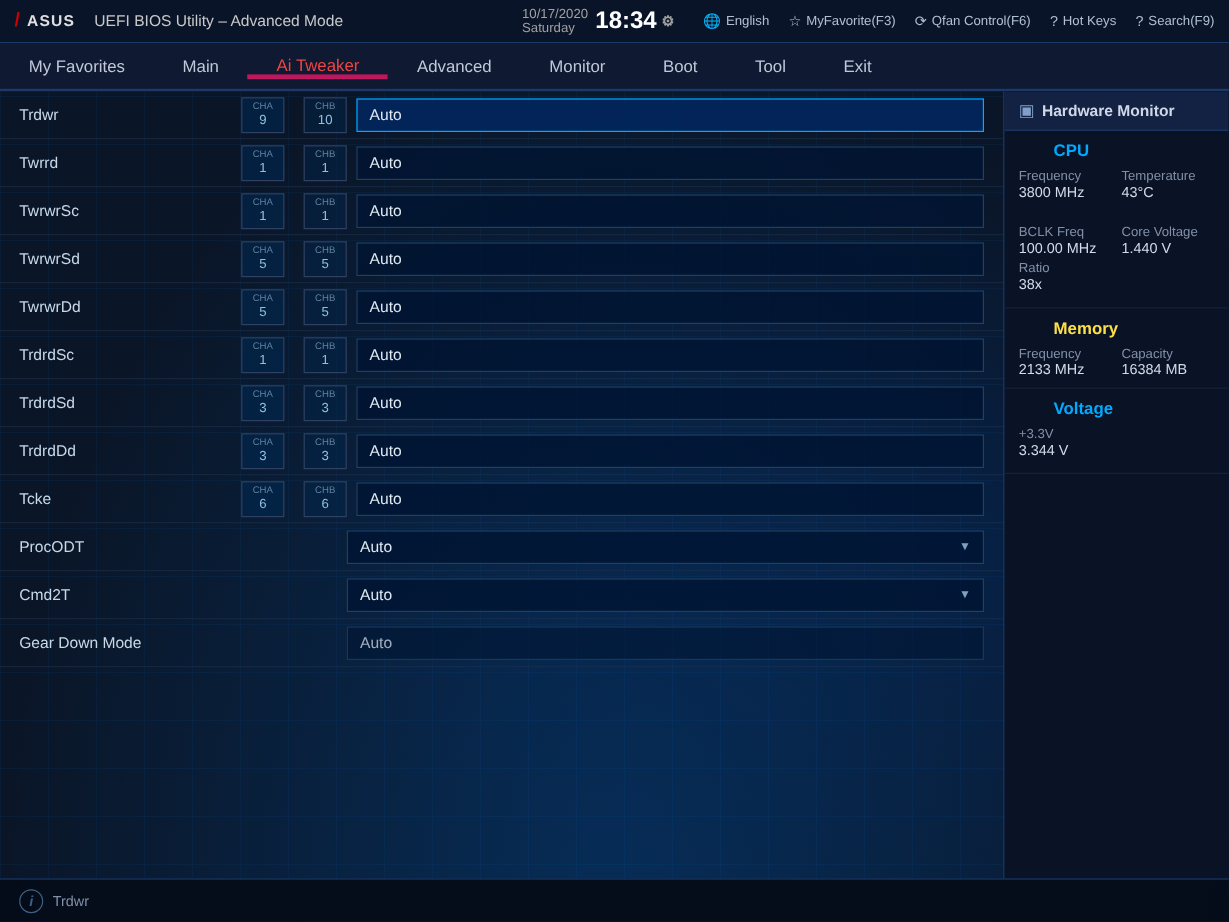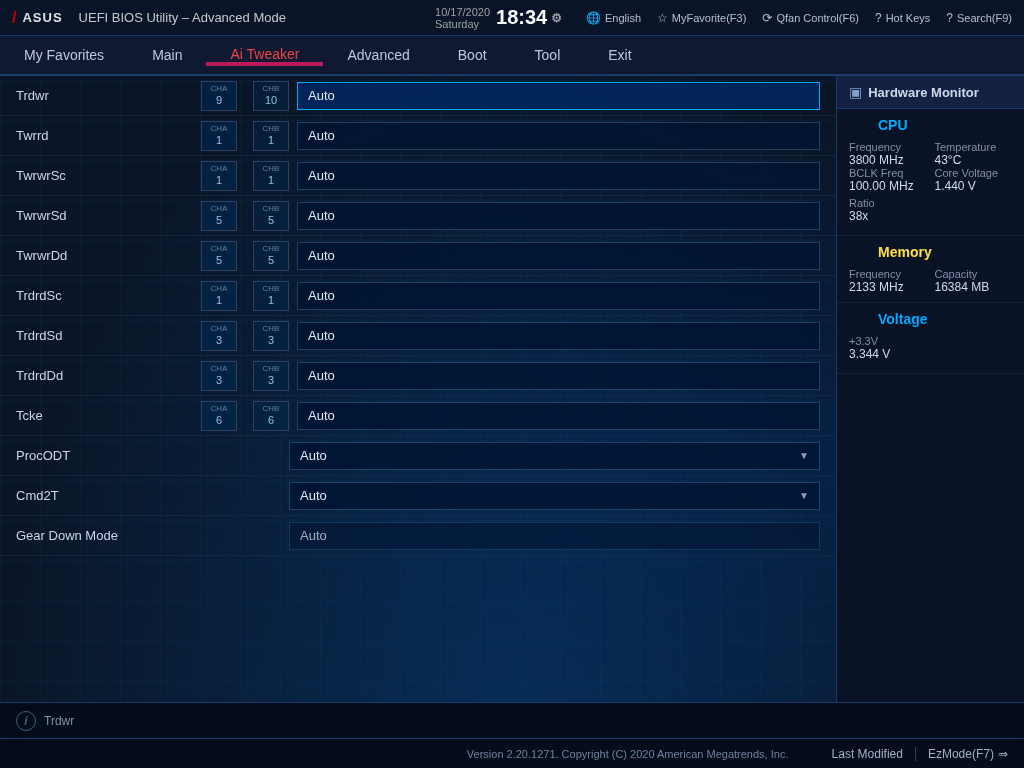--- a/index.html
+++ b/index.html
@@ -287,21 +287,21 @@
       margin-left: 29px;
     }
 
     .hw-section-title.cpu-color { color: #00aaff; }
     .hw-section-title.memory-color { color: #fde047; }
     .hw-section-title.voltage-color { color: #00aaff; }
 
     .hw-grid {
       display: grid;
       grid-template-columns: 1fr 1fr;
-      gap: 0 8px;
+      gap: 21px 8px;
     }
 
     .hw-label {
       color: #8090a8;
       font-size: 11px;
     }
 
     .hw-value {
       color: #d0dce8;
       font-size: 12px;
@@ -446,20 +446,21 @@
         <span>Search(F9)</span>
       </div>
     </div>
   </div>
 
   <div class="nav-bar">
     <div class="nav-item">My Favorites</div>
     <div class="nav-item">Main</div>
     <div class="nav-item active">Ai Tweaker</div>
     <div class="nav-item">Advanced</div>
+    <div class="nav-item">Monitor</div>
     <div class="nav-item">Boot</div>
     <div class="nav-item">Tool</div>
     <div class="nav-item">Exit</div>
   </div>
 
   <div class="main-content">
 
     <div class="settings-scroll-wrap">
       <div class="settings-inner">
 
@@ -699,24 +700,13 @@
         </div>
       </div>
     </div>
   </div>
 
   <div class="info-bar">
     <div class="info-icon">i</div>
     <span class="info-text">Trdwr</span>
   </div>
 
-  <div class="footer">
-    <div style="flex:1;"></div>
-    <span class="footer-version">Version 2.20.1271. Copyright (C) 2020 American Megatrends, Inc.</span>
-    <div class="footer-right">
-      <span class="footer-last-modified">Last Modified</span>
-      <div class="footer-ezmode">
-        <span>EzMode(F7)</span>
-        <span>⇒</span>
-      </div>
-    </div>
-  </div>
 </div>
 
 </body></html>

